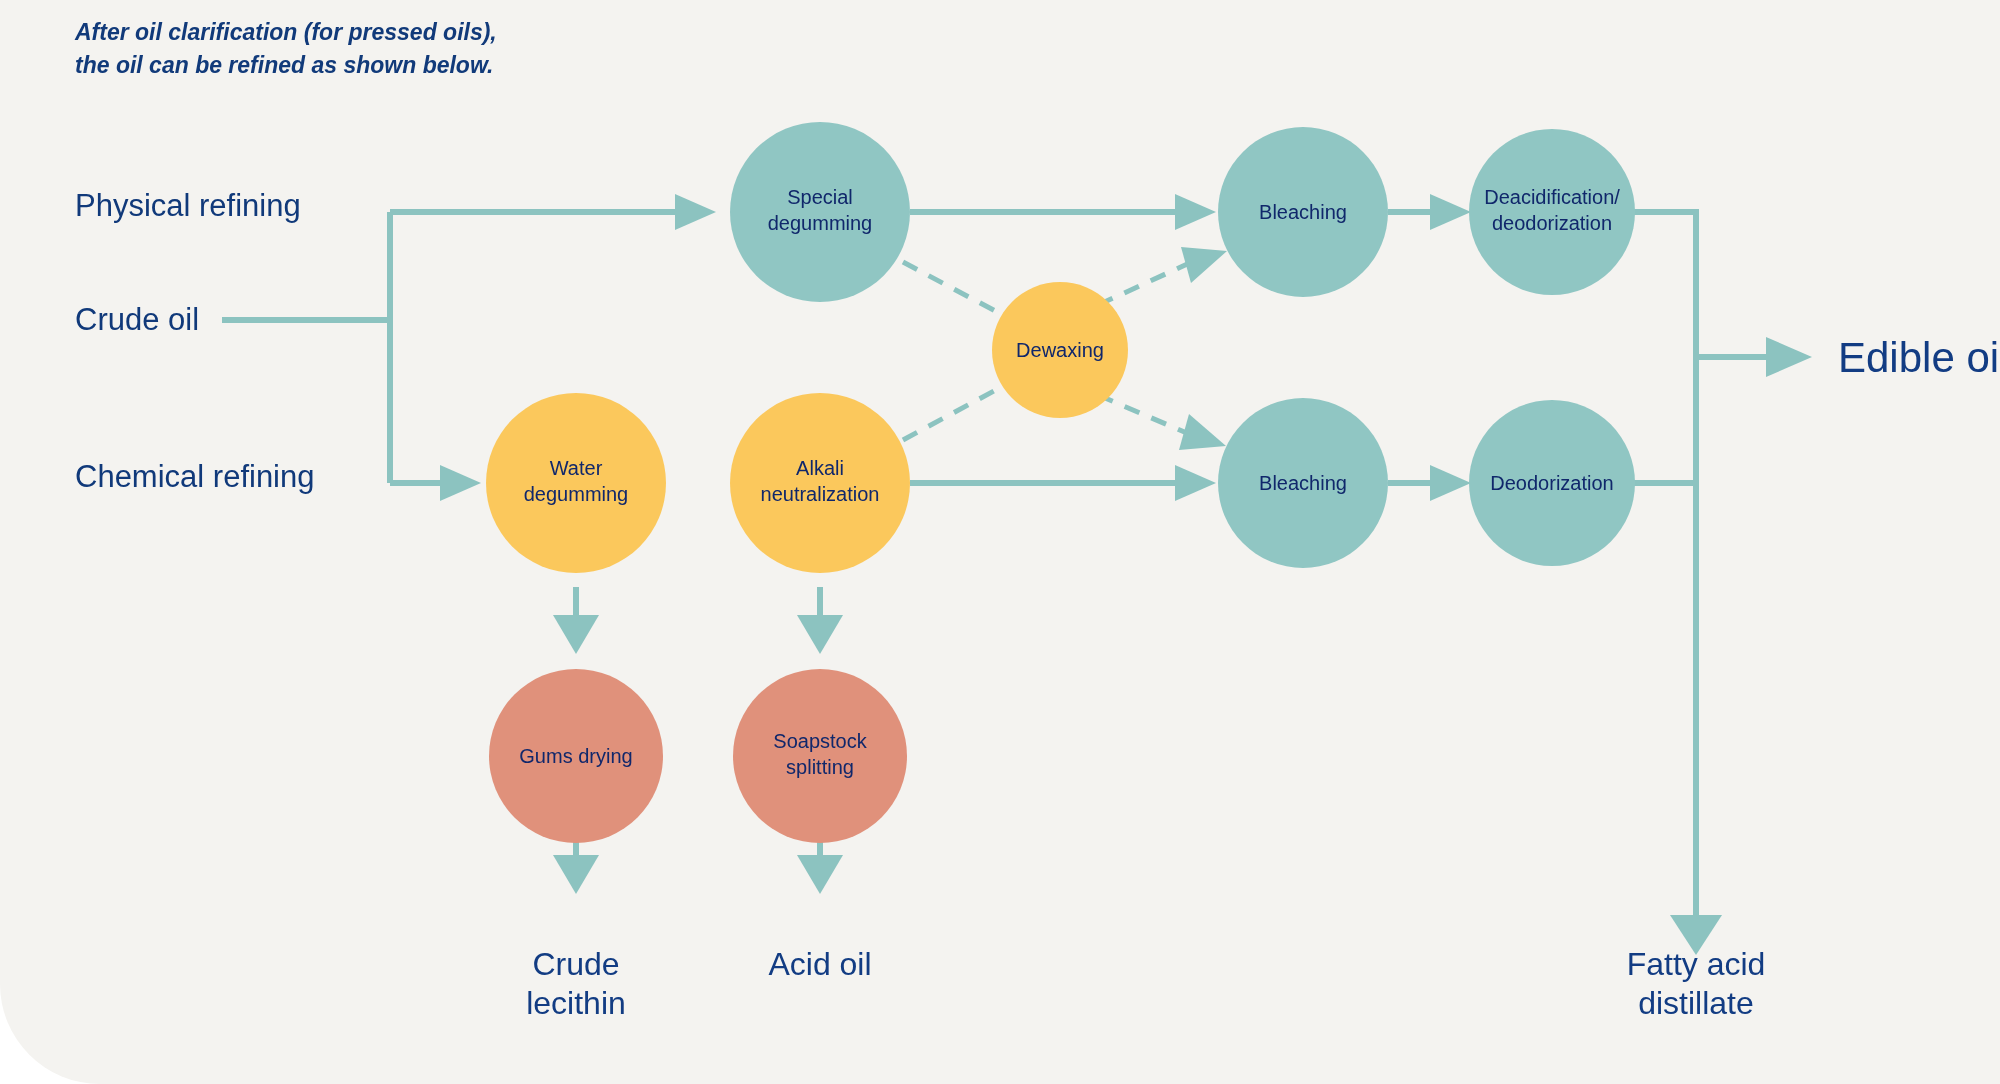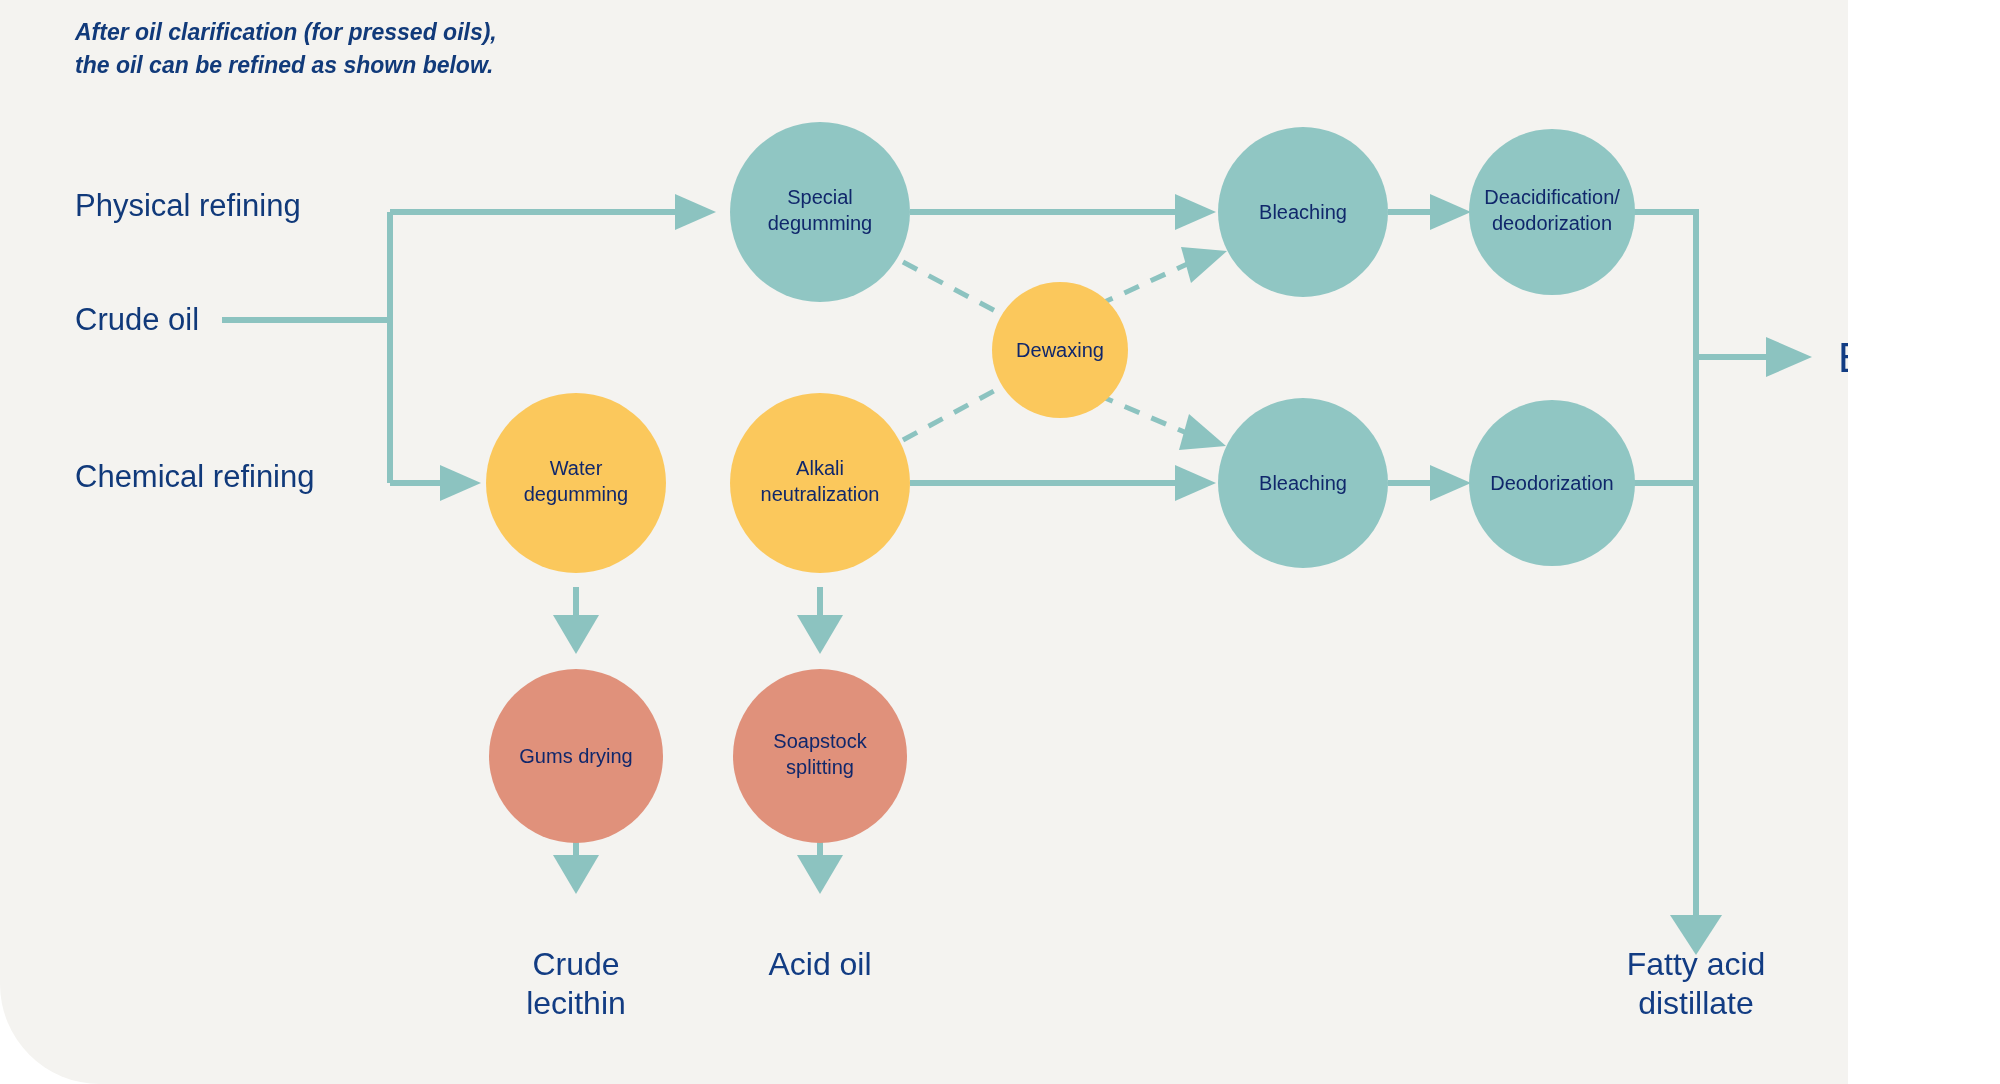--- a/index.html
+++ b/index.html
@@ -4,21 +4,21 @@
 <title>Oil Refining Process Flow</title>
 <style>
   html, body {
     margin: 0;
     padding: 0;
     background: #ffffff;
     font-family: "Liberation Sans", sans-serif;
   }
   #stage {
     position: relative;
-    width: 1848px;
+    width: 2000px;
     height: 1084px;
     background: #f4f3f0;
     border-bottom-left-radius: 100px;
     overflow: hidden;
   }
   #flow-svg {
     position: absolute;
     inset: 0;
     width: 2000px;
     height: 1084px;

